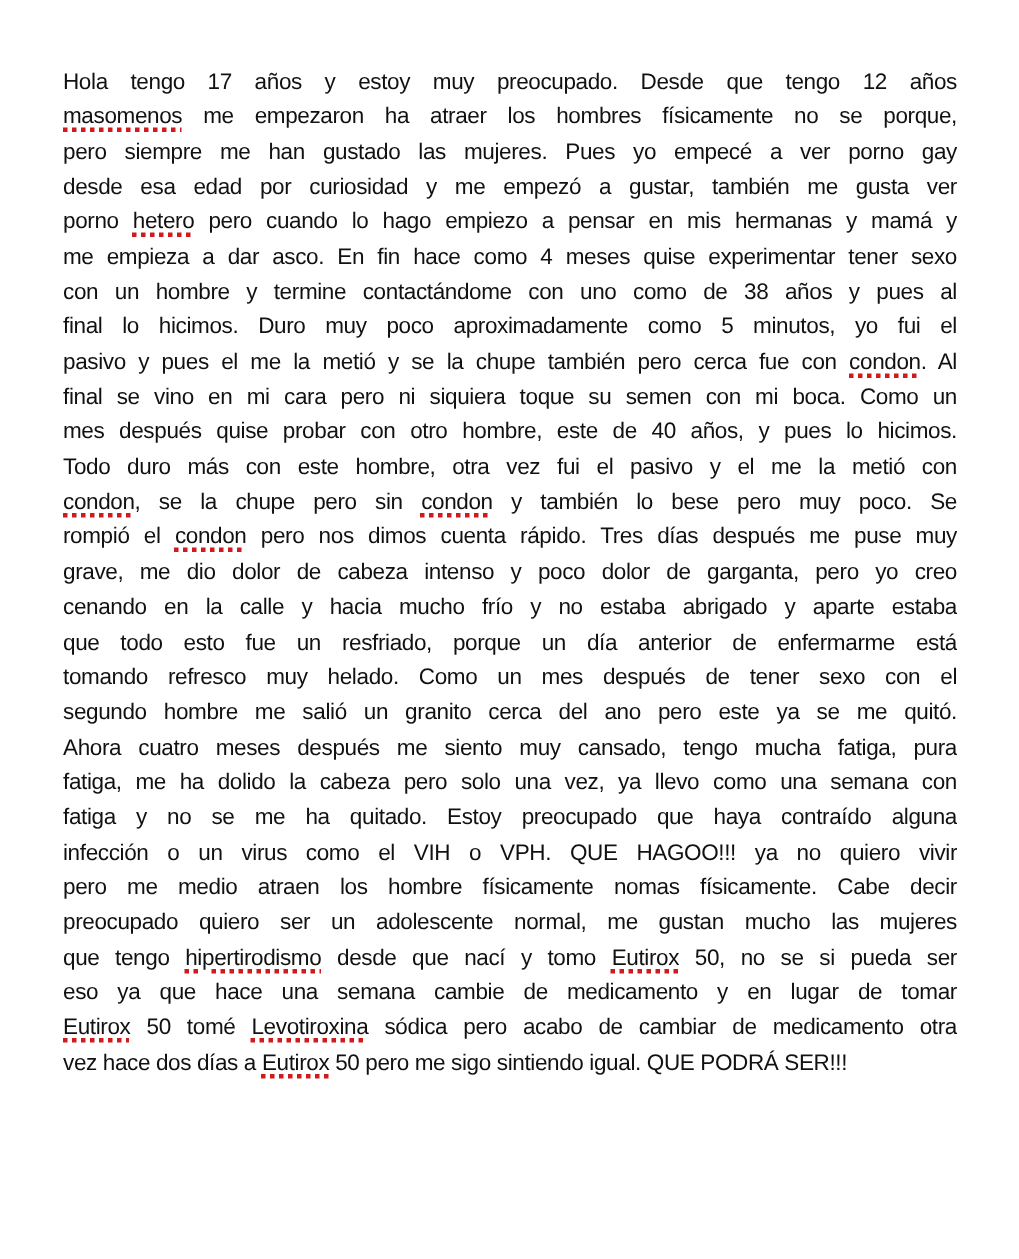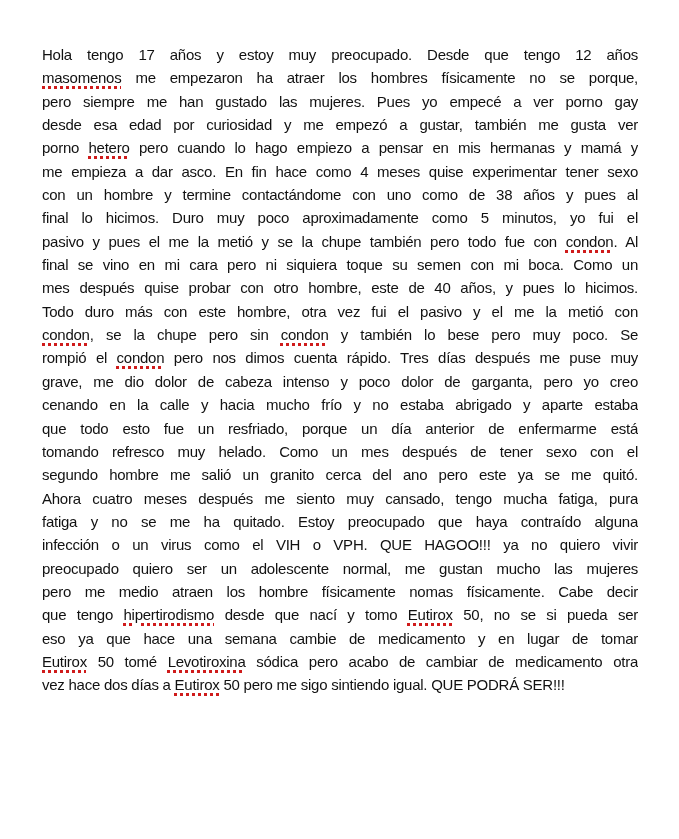--- a/index.html
+++ b/index.html
@@ -49,33 +49,34 @@
 
 <div class="doc-text" style="color: rgb(17, 17, 17); --miss-color: #cf1b1b;">
     <div class="line"><span>Hola tengo 17 años y estoy muy preocupado. Desde que tengo 12 años</span></div>
     <div class="line"><span class="miss">masomenos</span><span> me empezaron ha atraer los hombres físicamente no se porque,</span></div>
     <div class="line"><span>pero siempre me han gustado las mujeres. Pues yo empecé a ver porno gay</span></div>
     <div class="line"><span>desde esa edad por curiosidad y me empezó a gustar, también me gusta ver</span></div>
     <div class="line"><span>porno </span><span class="miss">hetero</span><span> pero cuando lo hago empiezo a pensar en mis hermanas y mamá y</span></div>
     <div class="line"><span>me empieza a dar asco. En fin hace como 4 meses quise experimentar tener sexo</span></div>
     <div class="line"><span>con un hombre y termine contactándome con uno como de 38 años y pues al</span></div>
     <div class="line"><span>final lo hicimos. Duro muy poco aproximadamente como 5 minutos, yo fui el</span></div>
-    <div class="line"><span>pasivo y pues el me la metió y se la chupe también pero todo fue con </span><span class="miss">condon</span><span>. Al</span></div>
+    <div class="line"><span>pasivo y pues el me la metió y se la chupe también pero cerca fue con </span><span class="miss">condon</span><span>. Al</span></div>
     <div class="line"><span>final se vino en mi cara pero ni siquiera toque su semen con mi boca. Como un</span></div>
     <div class="line"><span>mes después quise probar con otro hombre, este de 40 años, y pues lo hicimos.</span></div>
     <div class="line"><span>Todo duro más con este hombre, otra vez fui el pasivo y el me la metió con</span></div>
     <div class="line"><span class="miss">condon</span><span>, se la chupe pero sin </span><span class="miss">condon</span><span> y también lo bese pero muy poco. Se</span></div>
     <div class="line"><span>rompió el </span><span class="miss">condon</span><span> pero nos dimos cuenta rápido. Tres días después me puse muy</span></div>
     <div class="line"><span>grave, me dio dolor de cabeza intenso y poco dolor de garganta, pero yo creo</span></div>
     <div class="line"><span>cenando en la calle y hacia mucho frío y no estaba abrigado y aparte estaba</span></div>
     <div class="line"><span>que todo esto fue un resfriado, porque un día anterior de enfermarme está</span></div>
     <div class="line"><span>tomando refresco muy helado. Como un mes después de tener sexo con el</span></div>
     <div class="line"><span>segundo hombre me salió un granito cerca del ano pero este ya se me quitó.</span></div>
     <div class="line"><span>Ahora cuatro meses después me siento muy cansado, tengo mucha fatiga, pura</span></div>
+    <div class="line"><span>fatiga, me ha dolido la cabeza pero solo una vez, ya llevo como una semana con</span></div>
     <div class="line"><span>fatiga y no se me ha quitado. Estoy preocupado que haya contraído alguna</span></div>
     <div class="line"><span>infección o un virus como el VIH o VPH. QUE HAGOO!!! ya no quiero vivir</span></div>
+    <div class="line"><span>pero me medio atraen los hombre físicamente nomas físicamente. Cabe decir</span></div>
     <div class="line"><span>preocupado quiero ser un adolescente normal, me gustan mucho las mujeres</span></div>
-    <div class="line"><span>pero me medio atraen los hombre físicamente nomas físicamente. Cabe decir</span></div>
     <div class="line"><span>que tengo </span><span class="miss">hipertirodismo</span><span> desde que nací y tomo </span><span class="miss">Eutirox</span><span> 50, no se si pueda ser</span></div>
     <div class="line"><span>eso ya que hace una semana cambie de medicamento y en lugar de tomar</span></div>
     <div class="line"><span class="miss">Eutirox</span><span> 50 tomé </span><span class="miss">Levotiroxina</span><span> sódica pero acabo de cambiar de medicamento otra</span></div>
     <div class="line last"><span>vez hace dos días a </span><span class="miss">Eutirox</span><span> 50 pero me sigo sintiendo igual. QUE PODRÁ SER!!!</span></div>
   </div>
 
 </body></html>

